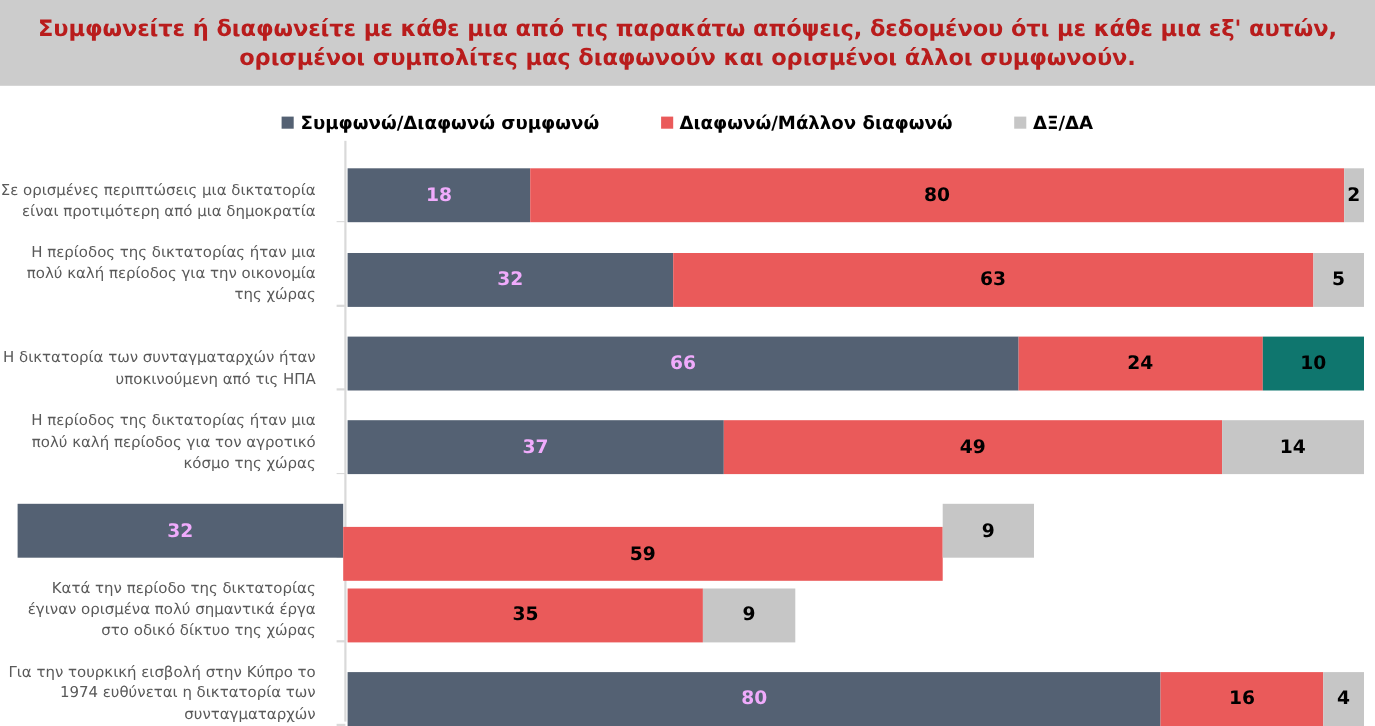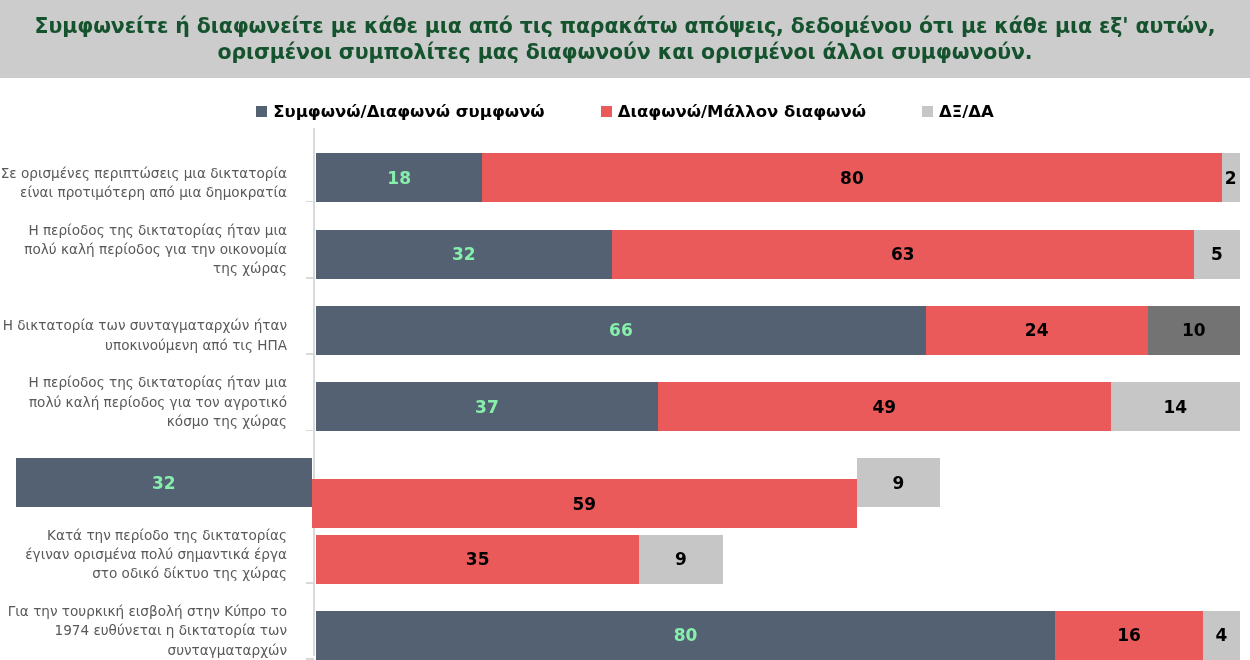--- a/index.html
+++ b/index.html
@@ -26,21 +26,21 @@
     display: flex;
     align-items: center;
     justify-content: center;
   }
   .title-text {
     width: 1210px;
     text-align: center;
     font-size: 20.5px;
     font-weight: bold;
     line-height: 1.28;
-    color: #14532d;
+    color: #b91c1c;
     letter-spacing: -0.1px;
   }
 
   
   .legend {
     position: absolute;
     left: 0; top: 96px;
     width: 1250px; height: 30px;
     display: flex;
     align-items: center;
@@ -114,21 +114,21 @@
   }
   .seg {
     height: 100%;
     display: flex;
     align-items: center;
     justify-content: center;
     font-size: 17px;
     font-weight: bold;
     overflow: hidden;
   }
-  .seg-agree   { background: #546173; color: #86efac; }
+  .seg-agree   { background: #546173; color: #f0abfc; }
   .seg-disagree{ background: #ea5a5a; color: #000000; }
   .seg-dk      { background: #c6c6c6; color: #000000; }
 </style>
 </head>
 <body>
 
 <div id="chart-root">
 
   <div class="title-band">
     <div class="title-text">Συμφωνείτε ή διαφωνείτε με κάθε μια από τις παρακάτω απόψεις, δεδομένου ότι με κάθε μια εξ' αυτών, ορισμένοι συμπολίτες μας διαφωνούν και ορισμένοι άλλοι συμφωνούν.</div>
@@ -169,21 +169,21 @@
             <div class="seg seg-disagree" style="width: 63%; background: rgb(234, 90, 90);">63</div>
             <div class="seg seg-dk" style="width: 5%; background: rgb(198, 198, 198);">5</div>
           </div>
         </div>
         <div class="row">
           <div class="row-tick"></div>
           <div class="cat-label">Η δικτατορία των συνταγματαρχών ήταν υποκινούμενη από τις ΗΠΑ</div>
           <div class="bar-wrap">
             <div class="seg seg-agree" style="width: 66%; background: rgb(84, 97, 115);">66</div>
             <div class="seg seg-disagree" style="width: 24%; background: rgb(234, 90, 90);">24</div>
-            <div class="seg seg-dk" style="width: 10%; background: #737373;">10</div>
+            <div class="seg seg-dk" style="width: 10%; background: #0f766e;">10</div>
           </div>
         </div>
         <div class="row">
           <div class="row-tick"></div>
           <div class="cat-label">Η περίοδος της δικτατορίας ήταν μια πολύ καλή περίοδος για τον αγροτικό κόσμο της χώρας</div>
           <div class="bar-wrap">
             <div class="seg seg-agree" style="width: 37%; background: rgb(84, 97, 115);">37</div>
             <div class="seg seg-disagree" style="width: 49%; background: rgb(234, 90, 90);">49</div>
             <div class="seg seg-dk" style="width: 14%; background: rgb(198, 198, 198);">14</div>
           </div>

